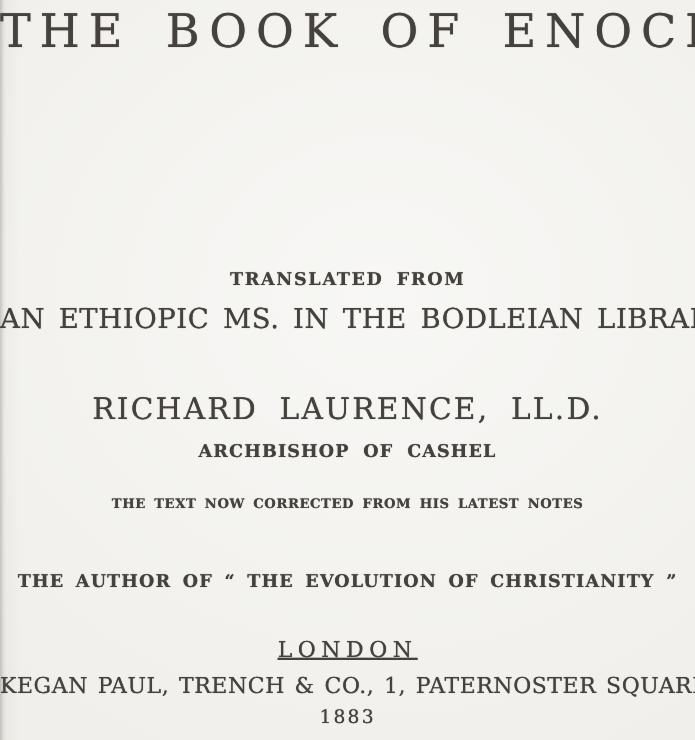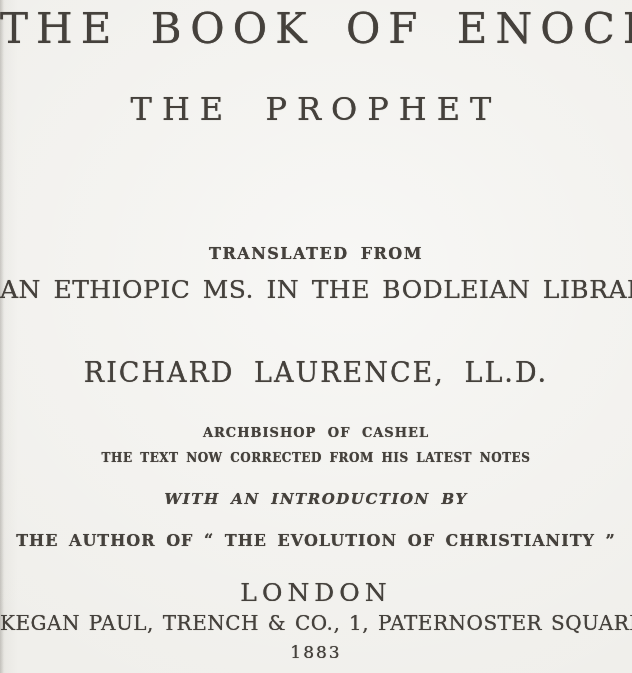--- a/index.html
+++ b/index.html
@@ -40,50 +40,48 @@
     line-height: 1;
     
     text-shadow: 0 0 0.7px rgba(70,66,60,0.85);
   }
   .l-title-main     { top: 8px;   font-size: 42px; letter-spacing: 8px;   word-spacing: 10px; }
   .l-title-sub      { top: 93px;  font-size: 32px; letter-spacing: 10px;  word-spacing: 12px; }
   .l-translated     { top: 246px; font-size: 16px; letter-spacing: 1.5px; word-spacing: 5px; font-weight: 600; }
   .l-source         { top: 277px; font-size: 25px; letter-spacing: 0.5px; word-spacing: 4px; }
   .l-by-late        { top: 330px; font-size: 13px; letter-spacing: 3px;   word-spacing: 7px; font-weight: 600; }
   .l-translator     { top: 359px; font-size: 27px; letter-spacing: 2px;   word-spacing: 9px; }
-  .l-archbishop     { top: 402px; font-size: 13px; letter-spacing: 1px;   word-spacing: 6px; font-weight: 600; margin-top: 24px; }
+  .l-archbishop     { top: 402px; font-size: 16px; letter-spacing: 1px;   word-spacing: 6px; font-weight: 600; }
   .l-corrected      { top: 452px; font-size: 12px; letter-spacing: 0.5px; word-spacing: 3px; font-weight: 600; }
   .l-intro-by       { top: 492px; font-size: 15px; letter-spacing: 1.5px; word-spacing: 5px; font-style: italic; font-weight: 600; }
-  .l-intro-author   { top: 521px; font-size: 16px; letter-spacing: 1px;   word-spacing: 4px; font-weight: 600; margin-top: 12px; }
-  .l-city           { top: 580px; font-size: 25px; letter-spacing: 5px; }
+  .l-intro-author   { top: 521px; font-size: 16px; letter-spacing: 1px;   word-spacing: 4px; font-weight: 600; }
+  .l-city           { top: 580px; font-size: 20px; letter-spacing: 5px; text-decoration: underline; }
   .l-publisher      { top: 613px; font-size: 20px; letter-spacing: 0.5px; word-spacing: 2px; }
   .l-year           { top: 644px; font-size: 17px; letter-spacing: 2px; }
 </style>
 </head>
 <body style="--paper: #f0efeb; --ink: #45413c;">
 
 <div class="page">
   <div class="edge-shadow"></div>
 
   <div class="line l-title-main">THE BOOK OF ENOCH</div>
 
-  <div class="line l-title-sub">THE PROPHET</div>
 
   <div class="line l-translated">TRANSLATED FROM</div>
 
   <div class="line l-source">AN ETHIOPIC MS. IN THE BODLEIAN LIBRARY</div>
 
 
   <div class="line l-translator">RICHARD LAURENCE, LL.D.</div>
 
   <div class="line l-archbishop">ARCHBISHOP OF CASHEL</div>
 
   <div class="line l-corrected">THE TEXT NOW CORRECTED FROM HIS LATEST NOTES</div>
 
-  <div class="line l-intro-by">WITH AN INTRODUCTION BY</div>
 
   <div class="line l-intro-author">THE AUTHOR OF “ THE EVOLUTION OF CHRISTIANITY ”</div>
 
   <div class="line l-city">LONDON</div>
 
   <div class="line l-publisher">KEGAN PAUL, TRENCH &amp; CO., 1, PATERNOSTER SQUARE</div>
 
   <div class="line l-year">1883</div>
 </div>
 

